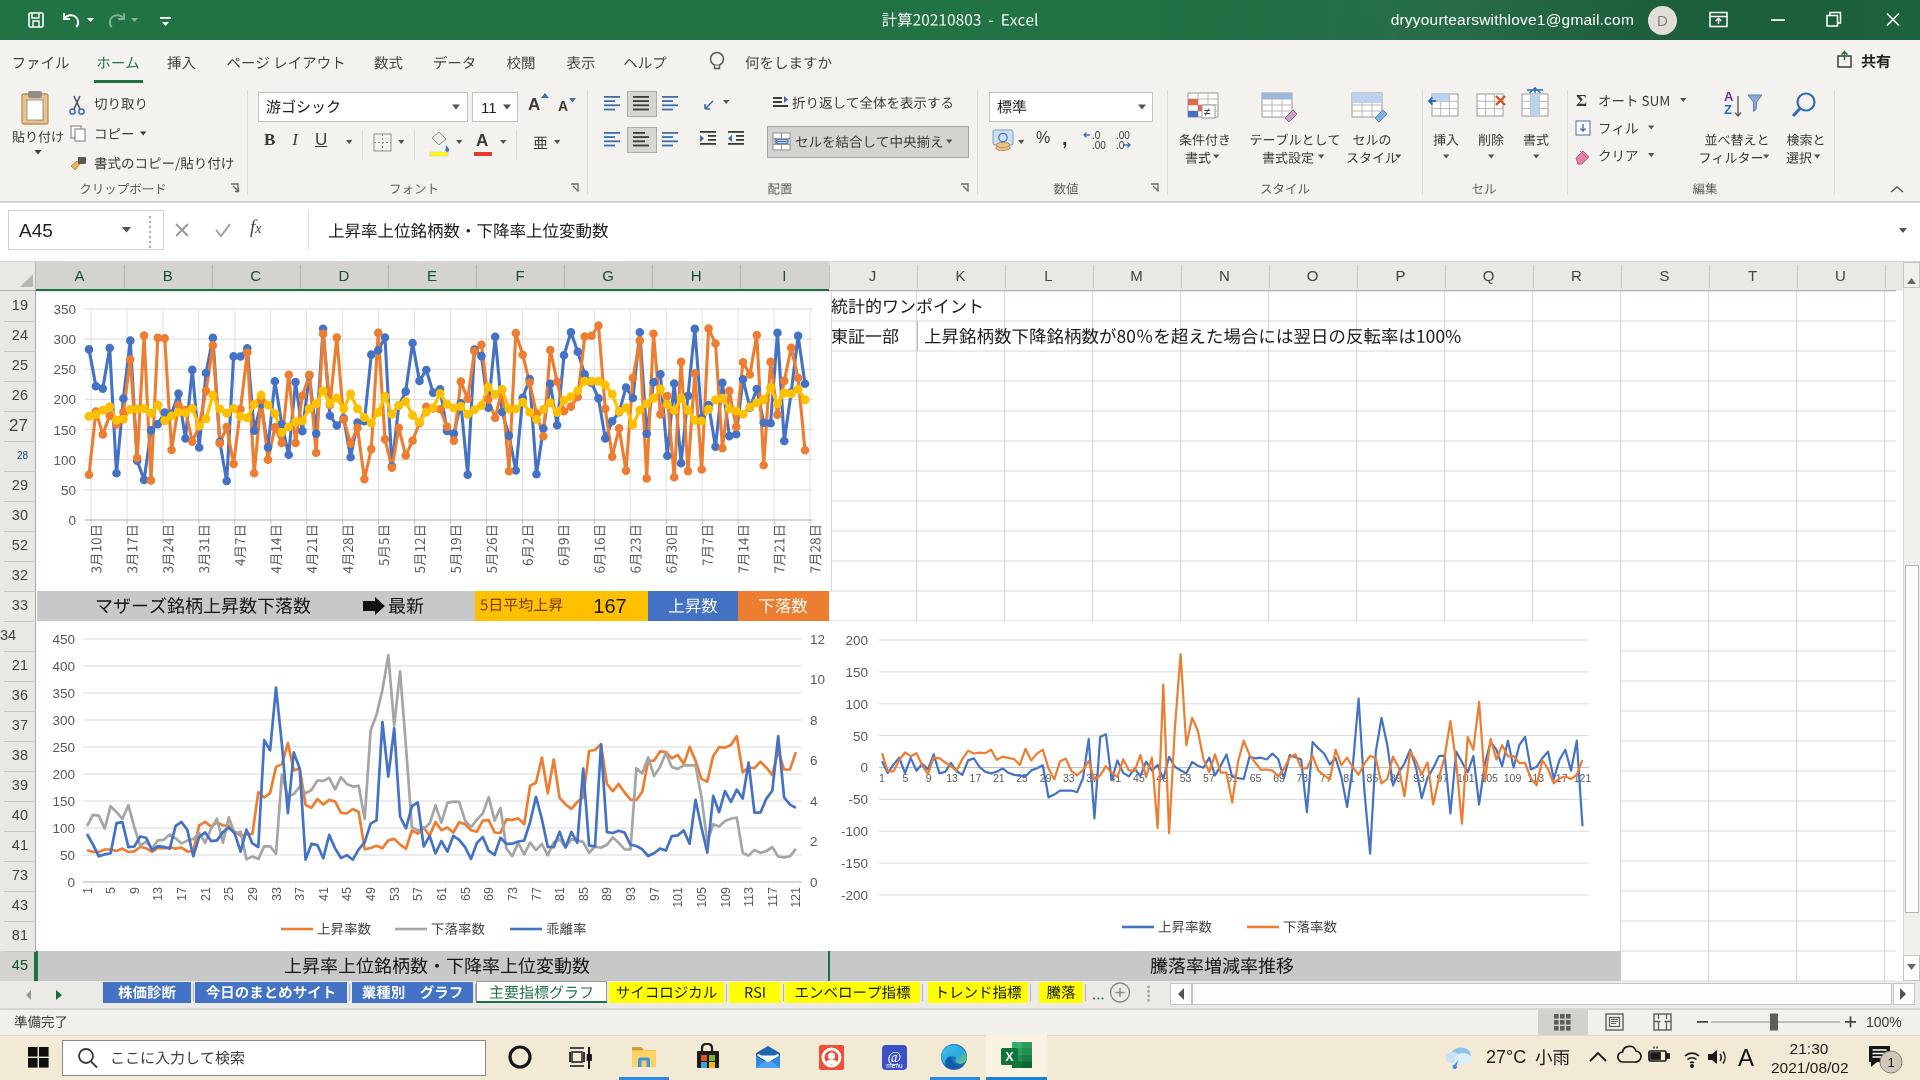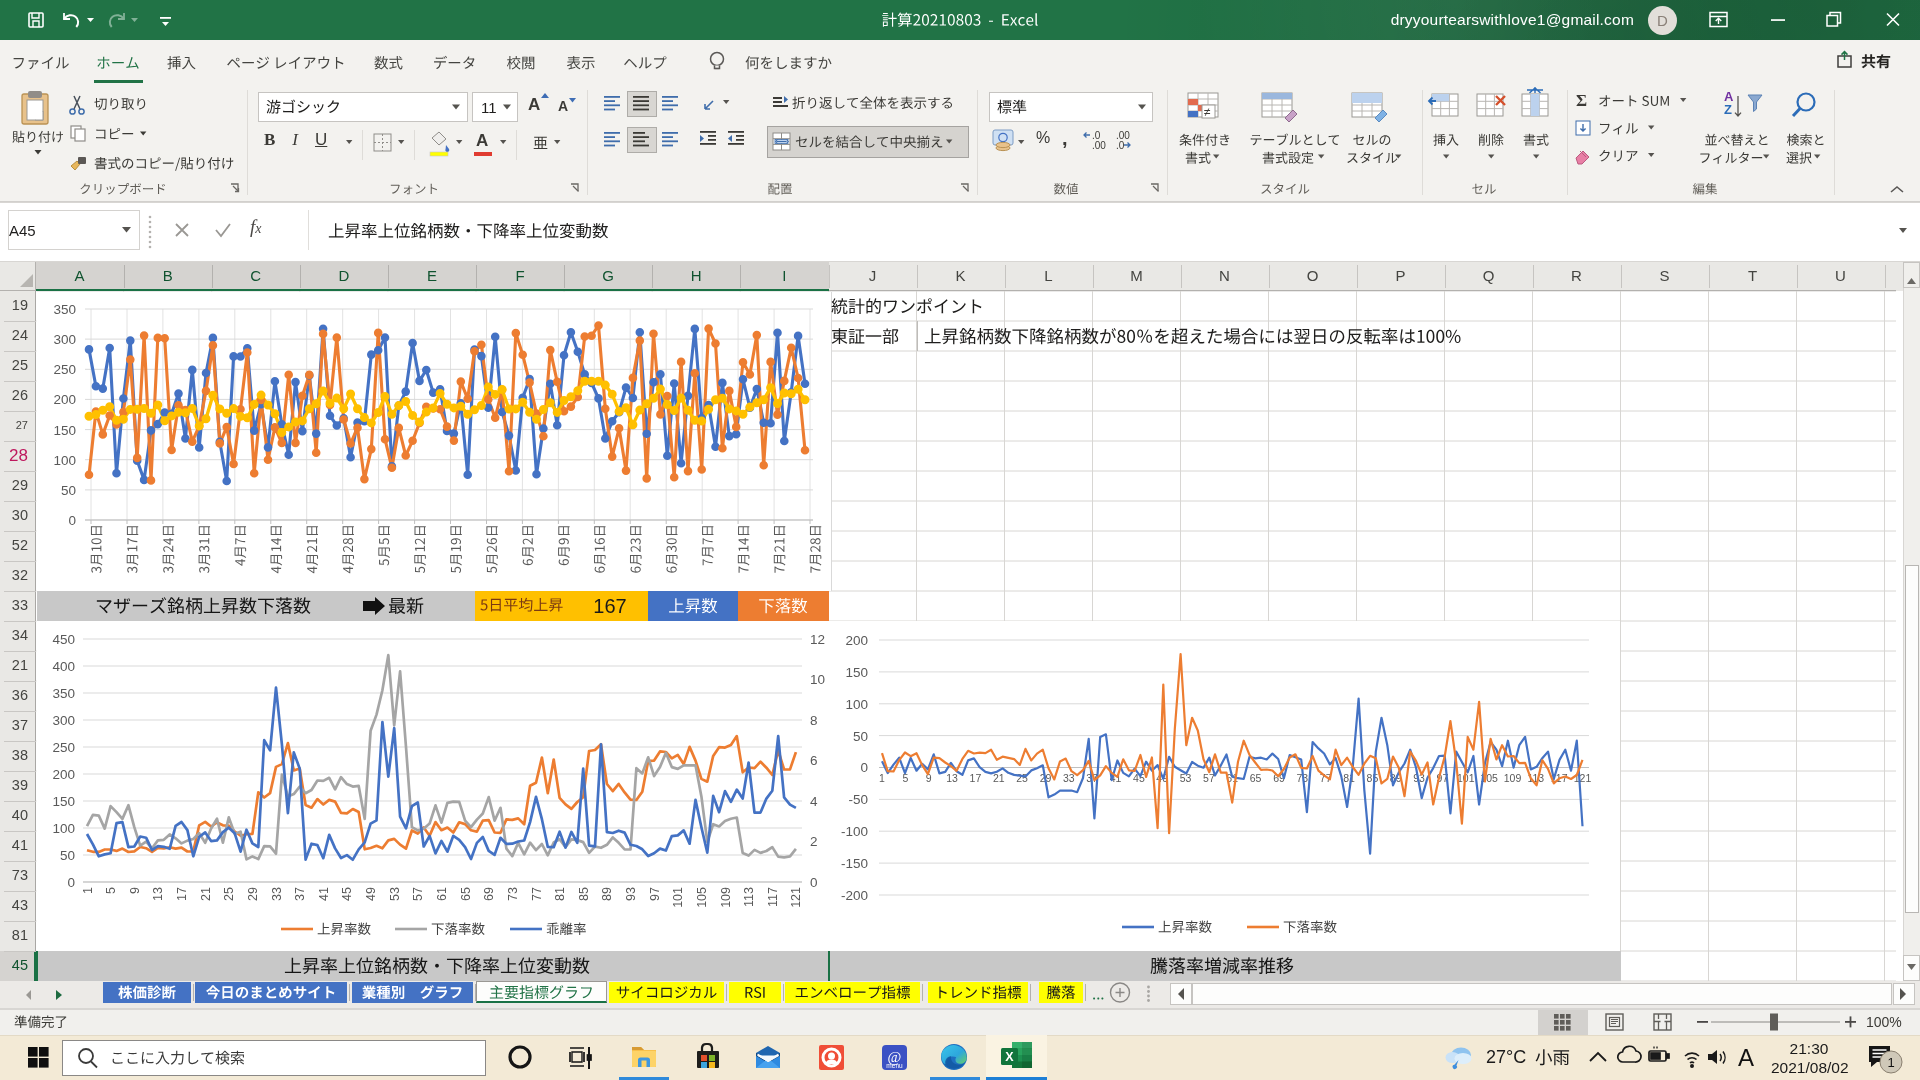--- a/index.html
+++ b/index.html
@@ -32,21 +32,21 @@
 <div style="position:absolute;left:767px;top:126px;width:202px;height:32px;background:#d5d3cf;border:1px solid #a5a3a0"></div>
 <div style="position:absolute;left:989px;top:92px;width:164px;height:30px;background:#fff;border:1px solid #c6c4c1"></div>
 <div style="position:absolute;left:1036px;top:129px;font-size:16px;color:#3b3a36;font-family:Liberation Sans">%</div>
 <div style="position:absolute;left:1062px;top:127px;font-size:20px;font-weight:bold;color:#3b3a36;font-family:Liberation Sans">,</div>
 <div style="position:absolute;left:1092px;top:131px;font-size:10px;color:#3b3a36;font-family:Liberation Sans;line-height:10px">.0<br>.00</div>
 <div style="position:absolute;left:1116px;top:131px;font-size:10px;color:#3b3a36;font-family:Liberation Sans;line-height:10px">.00<br>.0</div>
 <div style="position:absolute;left:1576px;top:91px;font-size:17px;color:#3b3a36;font-family:Liberation Serif;font-weight:bold">Σ</div>
 <div style="position:absolute;left:1724px;top:90px;font-size:13px;line-height:13px;font-weight:bold;color:#7030a0;font-family:Liberation Sans">A<br><span style="color:#2b6cb8">Z</span></div>
 <div style="position:absolute;left:0px;top:202px;width:1920px;height:60px;background:#fff;border-bottom:1px solid #d8d6d3"></div>
 <div style="position:absolute;left:0px;top:202px;width:1920px;height:1px;background:#d8d6d3"></div>
-<div style="position:absolute;left:8px;top:210px;width:132px;height:40px;background:#fff;border:1px solid #d4d2cf;font-size:15px;color:#1f1e1d;line-height:40px;font-family:Liberation Sans">A45</div>
+<div style="position:absolute;left:8px;top:210px;width:156px;height:40px;background:#fff;border:1px solid #d4d2cf;font-size:19px;color:#1f1e1d;line-height:40px;padding-left:10px;font-family:Liberation Sans">A45</div>
 <div style="position:absolute;left:250px;top:216px;font-size:19px;font-style:italic;font-family:Liberation Serif;color:#4a4846">f<span style="font-size:14px">x</span></div>
 <div style="position:absolute;left:308px;top:210px;width:1px;height:40px;background:#e0dedb"></div>
 <div style="position:absolute;left:0px;top:262px;width:1920px;height:29px;background:#e9e8e5"></div>
 <div style="position:absolute;left:35.5px;top:262px;width:793px;height:29px;background:#d5d3d0"></div>
 <div style="position:absolute;left:35.5px;top:289px;width:793px;height:2px;background:#1a7145"></div>
 <div style="position:absolute;left:35.5px;top:262px;width:88.1px;height:27px;font-size:15px;color:#10532f;text-align:center;line-height:28px;font-family:Liberation Sans">A</div>
 <div style="position:absolute;left:123.6px;top:262px;width:88.1px;height:27px;font-size:15px;color:#10532f;text-align:center;line-height:28px;font-family:Liberation Sans">B</div>
 <div style="position:absolute;left:123.6px;top:265px;width:1px;height:23px;background:#b3b1ae"></div>
 <div style="position:absolute;left:211.7px;top:262px;width:88.1px;height:27px;font-size:15px;color:#10532f;text-align:center;line-height:28px;font-family:Liberation Sans">C</div>
 <div style="position:absolute;left:211.7px;top:265px;width:1px;height:23px;background:#b3b1ae"></div>
@@ -141,35 +141,35 @@
   </svg>
 <div style="position:absolute;left:0px;top:291px;width:36px;height:690px;background:#e9e8e5;border-right:1px solid #a9a7a4"></div>
 <div style="position:absolute;left:0;top:291px;width:28px;height:30px;font-size:14.5px;color:#444440;text-align:right;line-height:29px;font-family:Liberation Sans">19</div>
 <div style="position:absolute;left:4px;top:291px;width:32px;height:1px;#a9a7a4"></div>
 <div style="position:absolute;left:0;top:321px;width:28px;height:30px;font-size:14.5px;color:#444440;text-align:right;line-height:29px;font-family:Liberation Sans">24</div>
 <div style="position:absolute;left:4px;top:321px;width:32px;height:1px;background:#c9c7c4"></div>
 <div style="position:absolute;left:0;top:351px;width:28px;height:30px;font-size:14.5px;color:#444440;text-align:right;line-height:29px;font-family:Liberation Sans">25</div>
 <div style="position:absolute;left:4px;top:351px;width:32px;height:1px;background:#c9c7c4"></div>
 <div style="position:absolute;left:0;top:381px;width:28px;height:30px;font-size:14.5px;color:#444440;text-align:right;line-height:29px;font-family:Liberation Sans">26</div>
 <div style="position:absolute;left:4px;top:381px;width:32px;height:1px;background:#c9c7c4"></div>
-<div style="position:absolute;left:0;top:411px;width:28px;height:30px;font-size:11px;color:#444440;text-align:right;line-height:29px;font-family:Liberation Sans">27</div>
+<div style="position:absolute;left:0;top:411px;width:28px;height:30px;font-size:17px;color:#444440;text-align:right;line-height:29px;font-family:Liberation Sans">27</div>
 <div style="position:absolute;left:4px;top:411px;width:32px;height:1px;background:#c9c7c4"></div>
-<div style="position:absolute;left:0;top:441px;width:28px;height:30px;font-size:17px;color:#be185d;text-align:right;line-height:29px;font-family:Liberation Sans">28</div>
+<div style="position:absolute;left:0;top:441px;width:28px;height:30px;font-size:10px;color:#0c4a6e;text-align:right;line-height:29px;font-family:Liberation Sans">28</div>
 <div style="position:absolute;left:4px;top:441px;width:32px;height:1px;background:#c9c7c4"></div>
 <div style="position:absolute;left:0;top:471px;width:28px;height:30px;font-size:14.5px;color:#444440;text-align:right;line-height:29px;font-family:Liberation Sans">29</div>
 <div style="position:absolute;left:4px;top:471px;width:32px;height:1px;background:#c9c7c4"></div>
 <div style="position:absolute;left:0;top:501px;width:28px;height:30px;font-size:14.5px;color:#444440;text-align:right;line-height:29px;font-family:Liberation Sans">30</div>
 <div style="position:absolute;left:4px;top:501px;width:32px;height:1px;background:#c9c7c4"></div>
 <div style="position:absolute;left:0;top:531px;width:28px;height:30px;font-size:14.5px;color:#444440;text-align:right;line-height:29px;font-family:Liberation Sans">52</div>
 <div style="position:absolute;left:4px;top:531px;width:32px;height:1px;background:#c9c7c4"></div>
 <div style="position:absolute;left:0;top:561px;width:28px;height:30px;font-size:14.5px;color:#444440;text-align:right;line-height:29px;font-family:Liberation Sans">32</div>
 <div style="position:absolute;left:4px;top:561px;width:32px;height:1px;background:#c9c7c4"></div>
 <div style="position:absolute;left:0;top:591px;width:28px;height:30px;font-size:14.5px;color:#444440;text-align:right;line-height:29px;font-family:Liberation Sans">33</div>
 <div style="position:absolute;left:4px;top:591px;width:32px;height:1px;background:#c9c7c4"></div>
-<div style="position:absolute;left:0;top:621px;width:28px;height:30px;font-size:14.5px;color:#444440;text-align:right;line-height:29px;font-family:Liberation Sans">34</div>
+<div style="position:absolute;left:0;top:621px;width:28px;height:30px;font-size:14.5px;color:#444440;line-height:29px;font-family:Liberation Sans">34</div>
 <div style="position:absolute;left:4px;top:621px;width:32px;height:1px;background:#c9c7c4"></div>
 <div style="position:absolute;left:0;top:651px;width:28px;height:30px;font-size:14.5px;color:#444440;text-align:right;line-height:29px;font-family:Liberation Sans">21</div>
 <div style="position:absolute;left:4px;top:651px;width:32px;height:1px;background:#c9c7c4"></div>
 <div style="position:absolute;left:0;top:681px;width:28px;height:30px;font-size:14.5px;color:#444440;text-align:right;line-height:29px;font-family:Liberation Sans">36</div>
 <div style="position:absolute;left:4px;top:681px;width:32px;height:1px;background:#c9c7c4"></div>
 <div style="position:absolute;left:0;top:711px;width:28px;height:30px;font-size:14.5px;color:#444440;text-align:right;line-height:29px;font-family:Liberation Sans">37</div>
 <div style="position:absolute;left:4px;top:711px;width:32px;height:1px;background:#c9c7c4"></div>
 <div style="position:absolute;left:0;top:741px;width:28px;height:30px;font-size:14.5px;color:#444440;text-align:right;line-height:29px;font-family:Liberation Sans">38</div>
 <div style="position:absolute;left:4px;top:741px;width:32px;height:1px;background:#c9c7c4"></div>
 <div style="position:absolute;left:0;top:771px;width:28px;height:30px;font-size:14.5px;color:#444440;text-align:right;line-height:29px;font-family:Liberation Sans">39</div>

